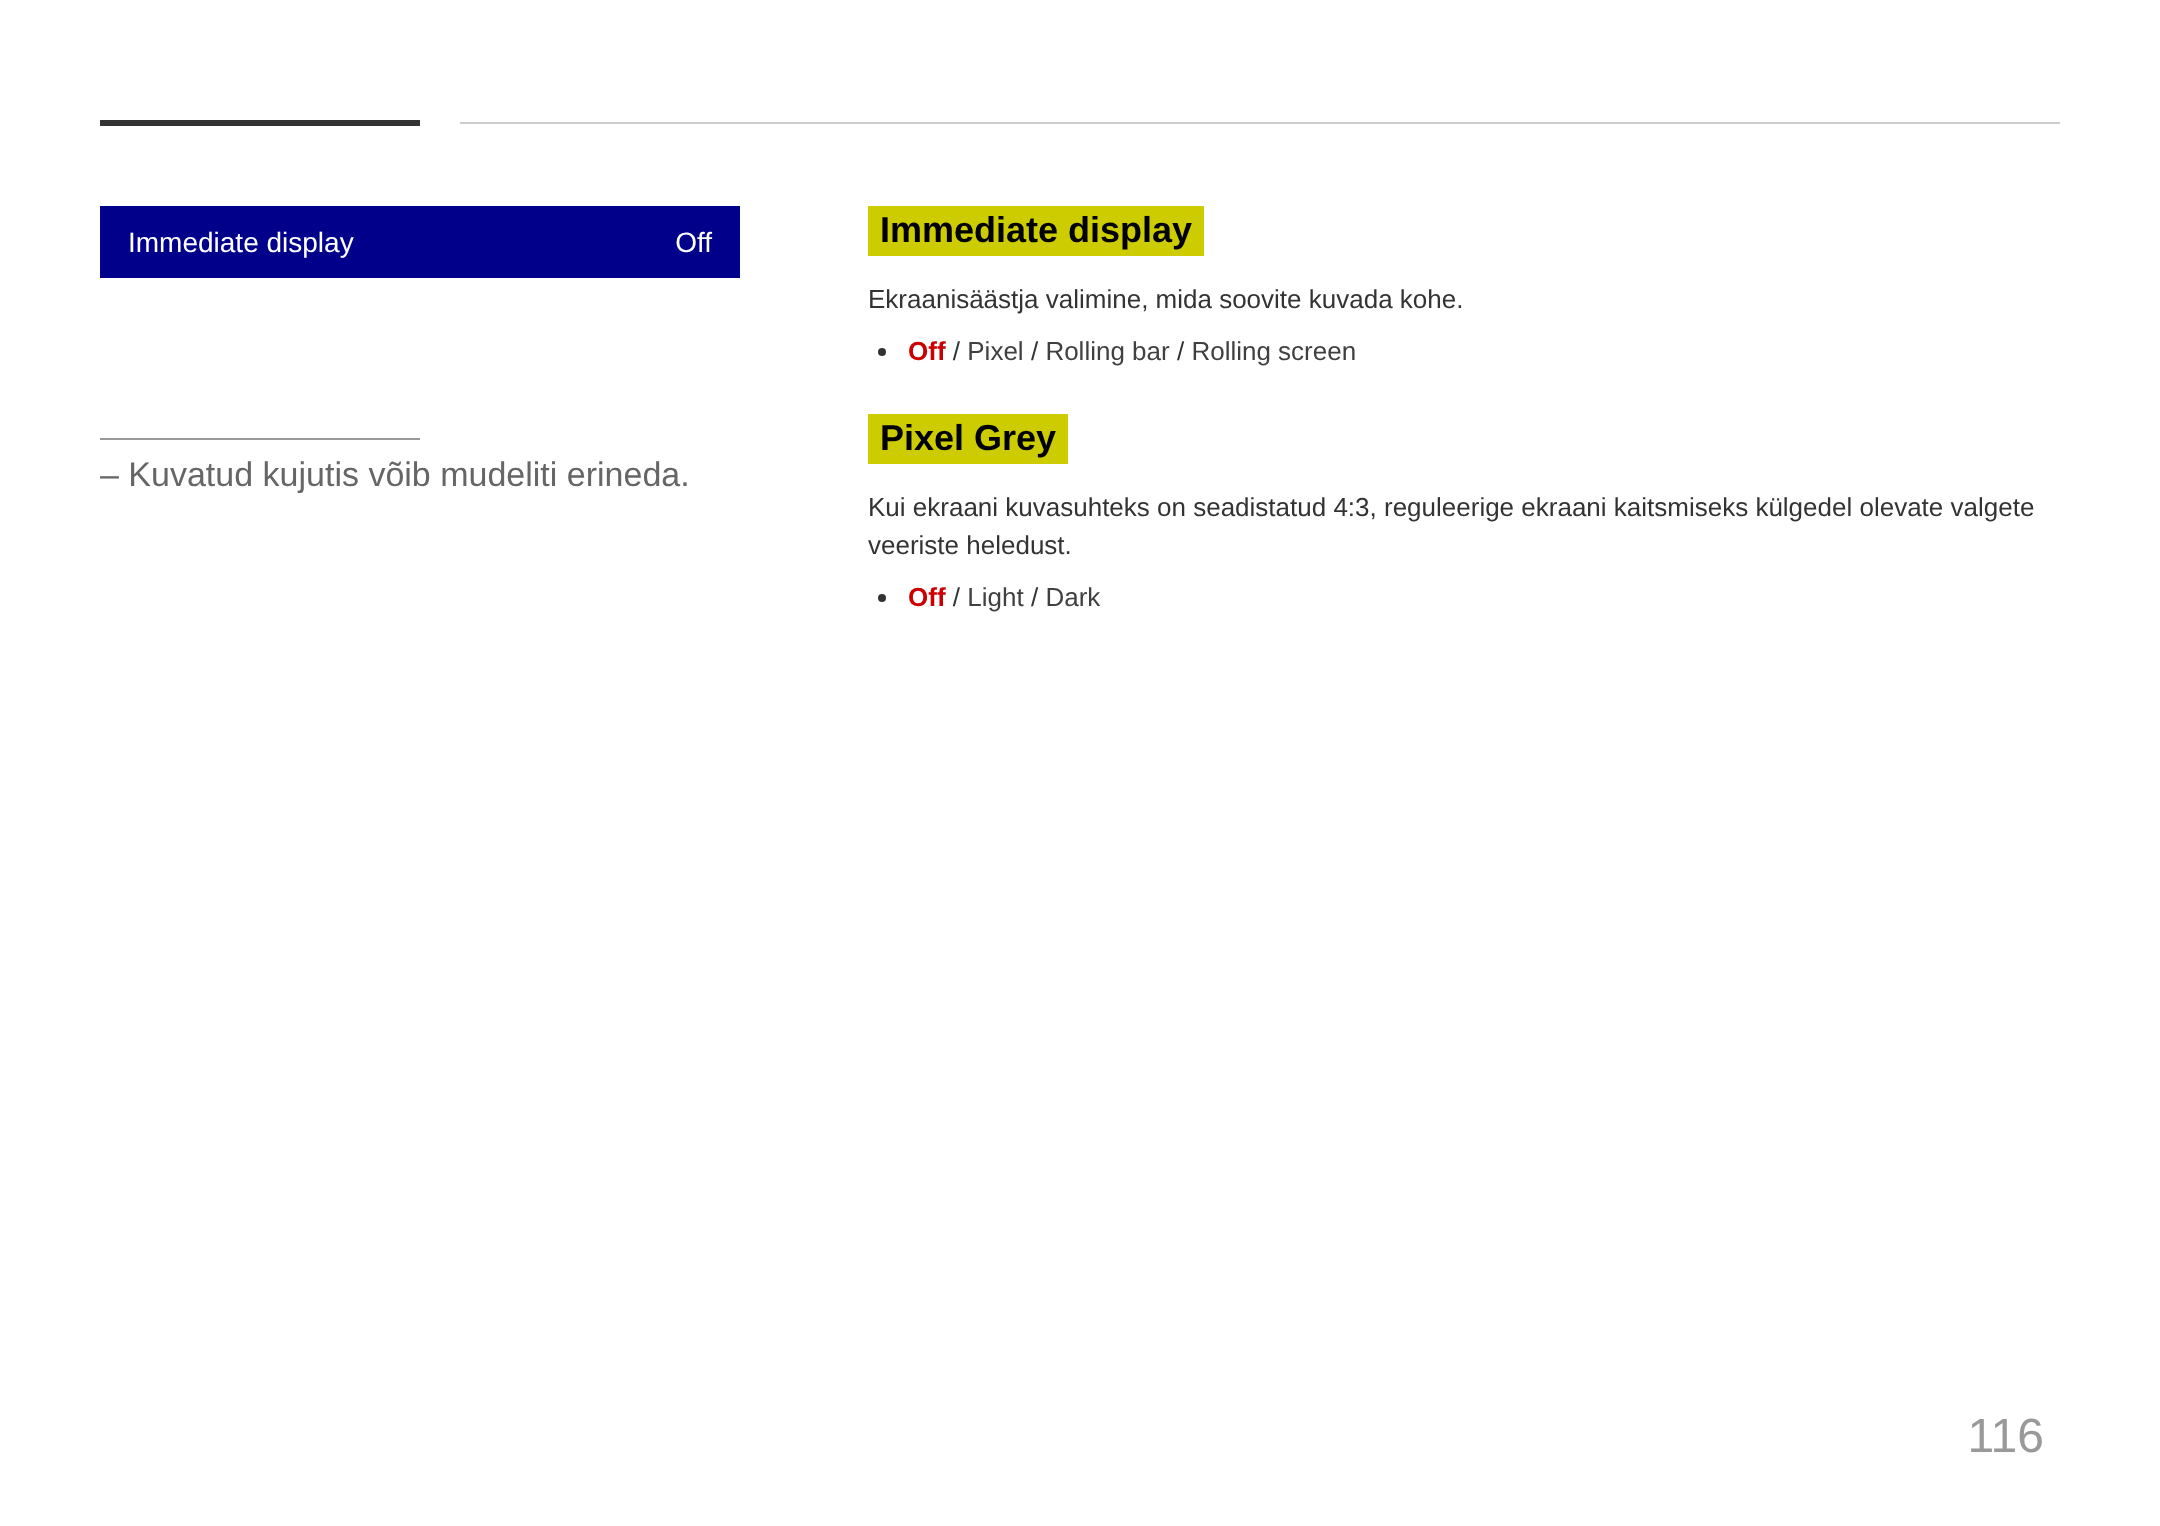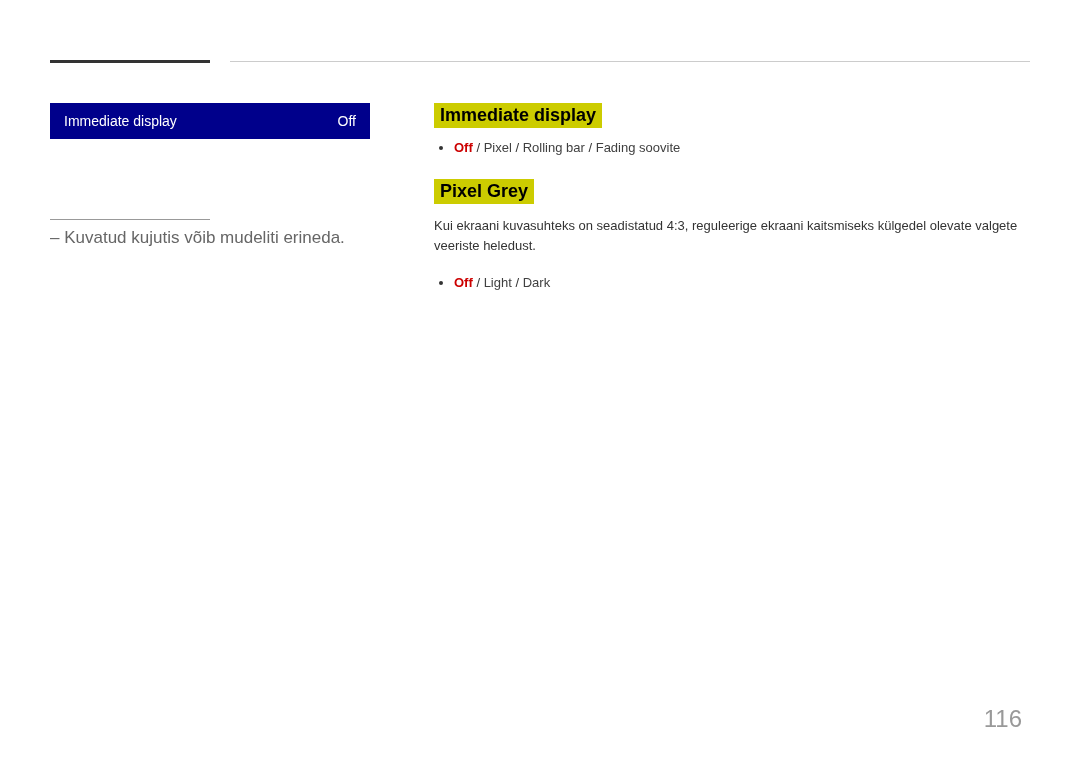--- a/index.html
+++ b/index.html
@@ -131,21 +131,21 @@
     }
 
     .option-link.active {
       color: #cc0000;
       font-weight: bold;
     }
 
     .section-description-2 {
       font-size: 13px;
       color: #333333;
-      margin-bottom: 20px;
+      margin-bottom: 8px;
       line-height: 1.5;
     }
 
     
     .page-number {
       position: absolute;
       bottom: 30px;
       right: 58px;
       font-size: 24px;
       color: #999999;
@@ -171,29 +171,30 @@
       </div>
 
       <div class="footnote-divider"></div>
       <p class="footnote-text">–  Kuvatud kujutis võib mudeliti erineda.</p>
     </div>
 
     <div class="right-panel">
 
       <div>
         <div class="section-title">Immediate display</div>
+        <p class="section-description">Ekraanisäästja valimine, mida soovite kuvada kohe.</p>
         <ul class="options-list">
           <li>
             <span class="option-link active">Off</span>
             <span> / </span>
             <span class="option-link">Pixel</span>
             <span> / </span>
             <span class="option-link">Rolling bar</span>
             <span> / </span>
-            <span class="option-link">Fading soovite</span>
+            <span class="option-link">Rolling screen</span>
           </li>
         </ul>
       </div>
 
       <div>
         <div class="section-title">Pixel Grey</div>
         <p class="section-description-2">Kui ekraani kuvasuhteks on seadistatud 4:3, reguleerige ekraani kaitsmiseks külgedel olevate valgete veeriste heledust.</p>
         <ul class="options-list">
           <li>
             <span class="option-link active">Off</span>

